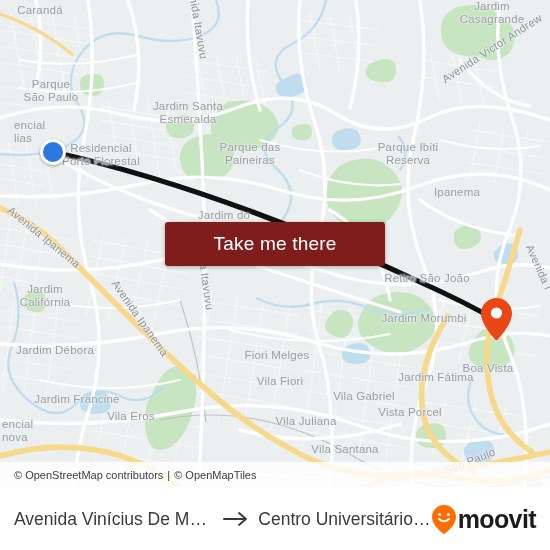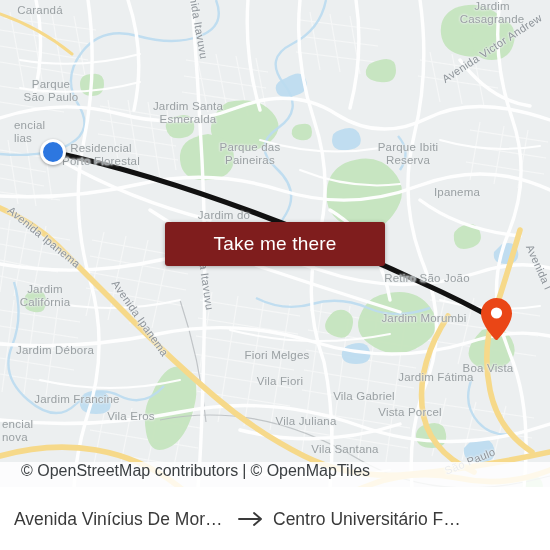--- a/index.html
+++ b/index.html
@@ -58,23 +58,23 @@
     box-shadow:0 1px 4px rgba(0,0,0,.30);
     display:flex;align-items:center;justify-content:center;
     padding:0;
     text-align:right;
   }
 
   
   #attribution{
     position:absolute;left:0;top:462px;width:550px;height:25px;
     background:rgba(255,255,255,.82);
-    display:flex;
-    box-sizing:border-box;padding-left:21px;
-    font-size:16px;color:#3c4043;
+    display:flex;align-items:center;
+    box-sizing:border-box;padding-left:14px;
+    font-size:11px;color:#3c4043;
   }
   #attribution .sep{padding:0 4px;color:#3c4043;}
 
   
   #footer{
     position:absolute;left:0;top:487px;width:550px;height:63px;
     background:#ffffff;
     display:flex;align-items:center;
     box-sizing:border-box;padding:0 14px;
     border-top:1px solid #ffffff;
@@ -299,14 +299,23 @@
 
   <div id="footer">
     <div id="route-summary">
       <span class="ep">Avenida Vinícius De Mora…</span>
       <svg id="arrow-icon" width="26" height="16" viewBox="0 0 26 16">
         <path d="M1 8 H22 M16 2 L23 8 L16 14" fill="none" stroke="#3a3a3a" stroke-width="1.9" stroke-linecap="round" stroke-linejoin="round"></path>
       </svg>
       <span class="ep">Centro Universitário F…</span>
     </div>
 
+    <div id="moovit-logo">
+      <svg width="26" height="30" viewBox="0 0 26 30">
+        <path d="M13 1 C6.4 1 1 6.3 1 12.9 c0 8.2 10.2 15.8 11.1 16.5 a1.4 1.4 0 0 0 1.8 0 C14.8 28.7 25 21.1 25 12.9 25 6.3 19.6 1 13 1 z" fill="#ff6d00"></path>
+        <circle cx="8.6" cy="10.6" r="1.5" fill="#ffffff"></circle>
+        <circle cx="17.4" cy="10.6" r="1.5" fill="#ffffff"></circle>
+        <path d="M8 15 q5 4.6 10 0" fill="none" stroke="#ffffff" stroke-width="2" stroke-linecap="round"></path>
+      </svg>
+      <span id="moovit-wordmark">moovit</span>
+    </div>
   </div>
 </div>
 
 </body></html>

